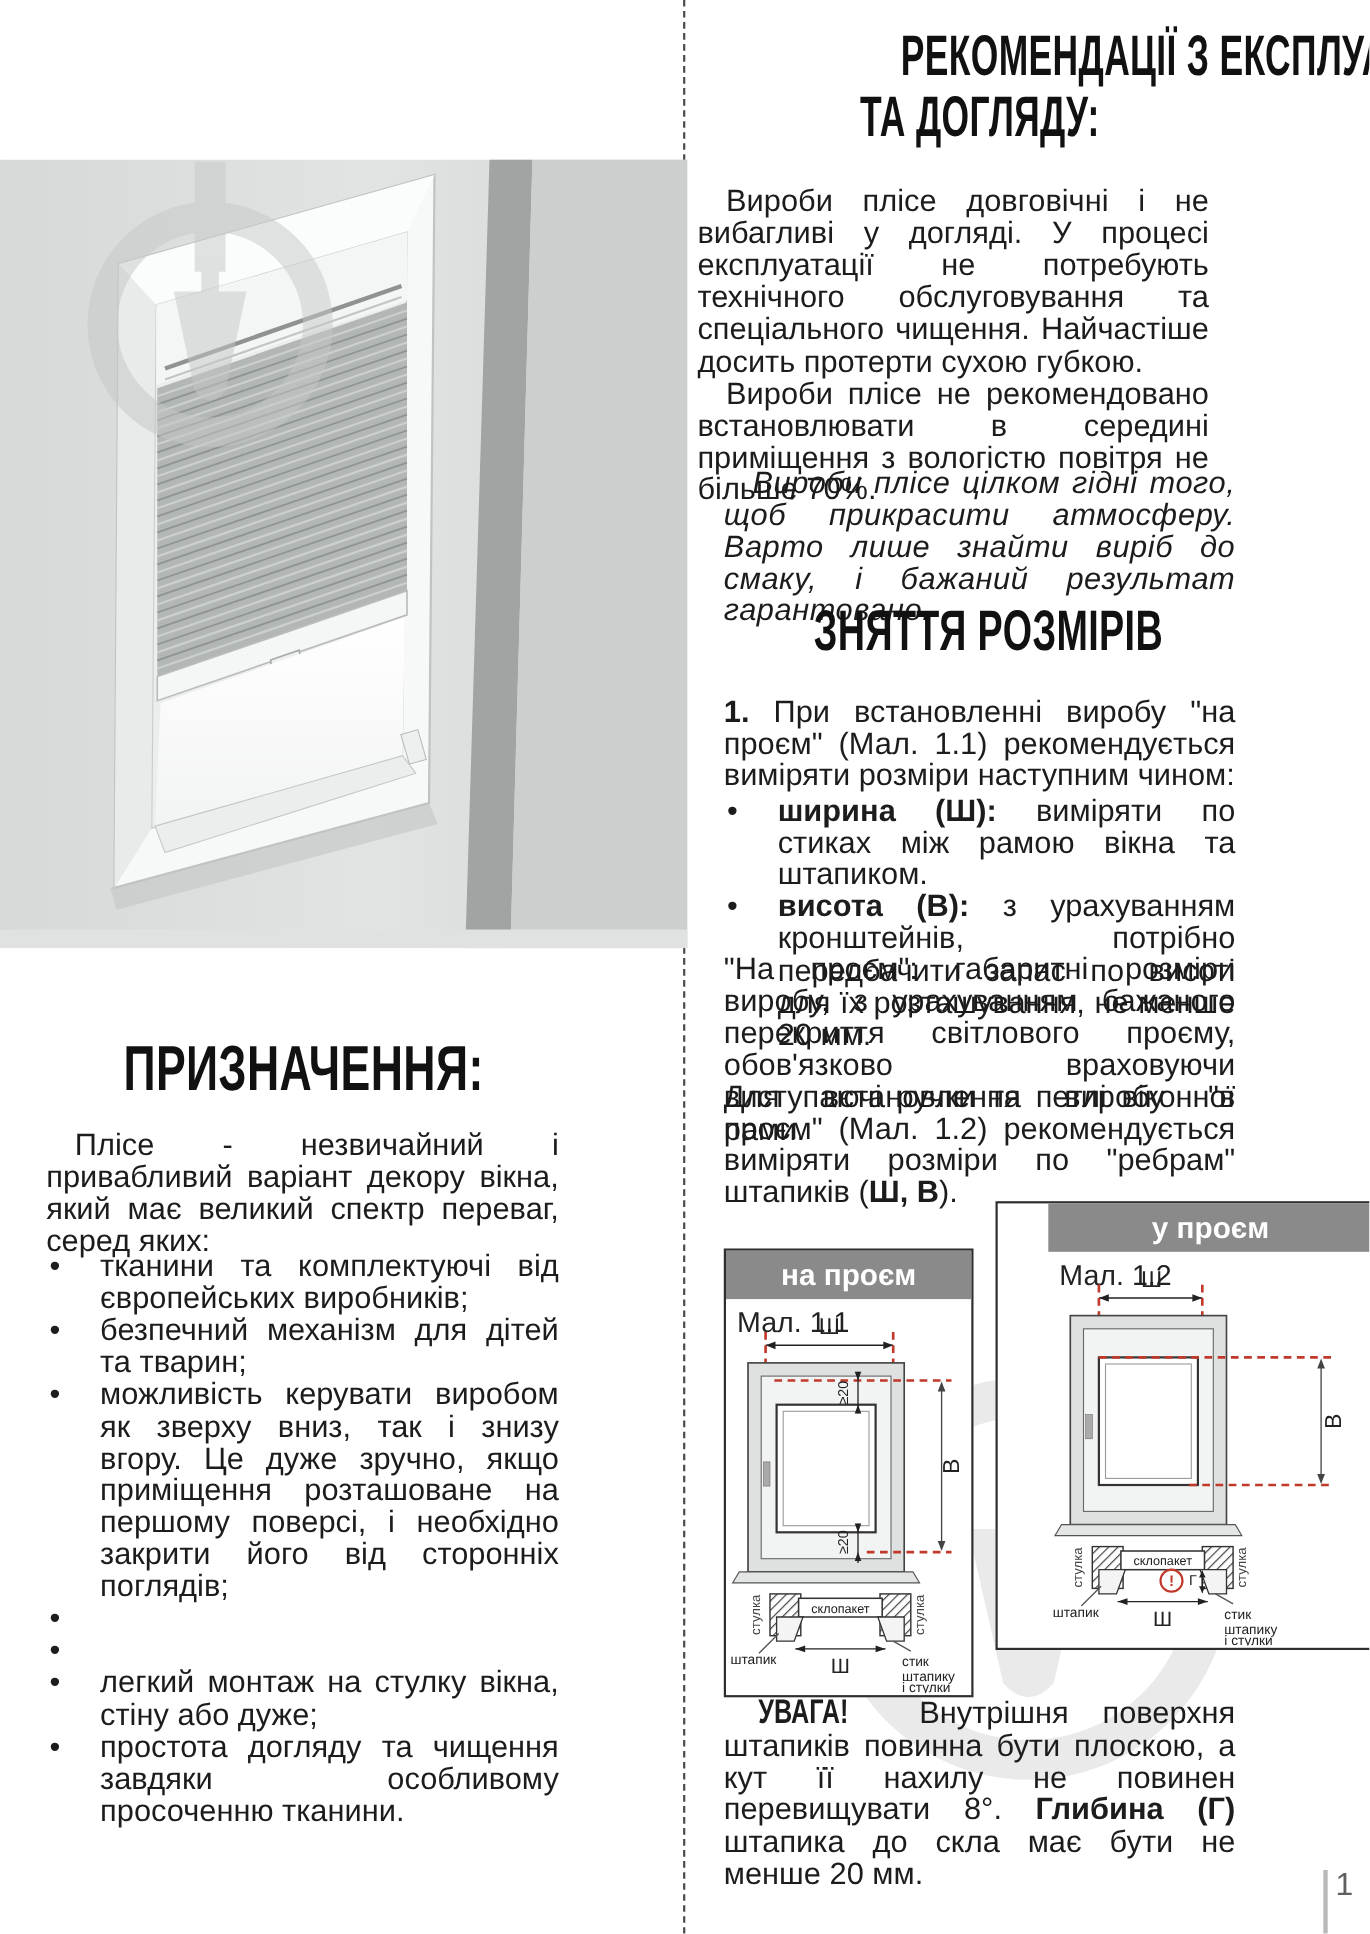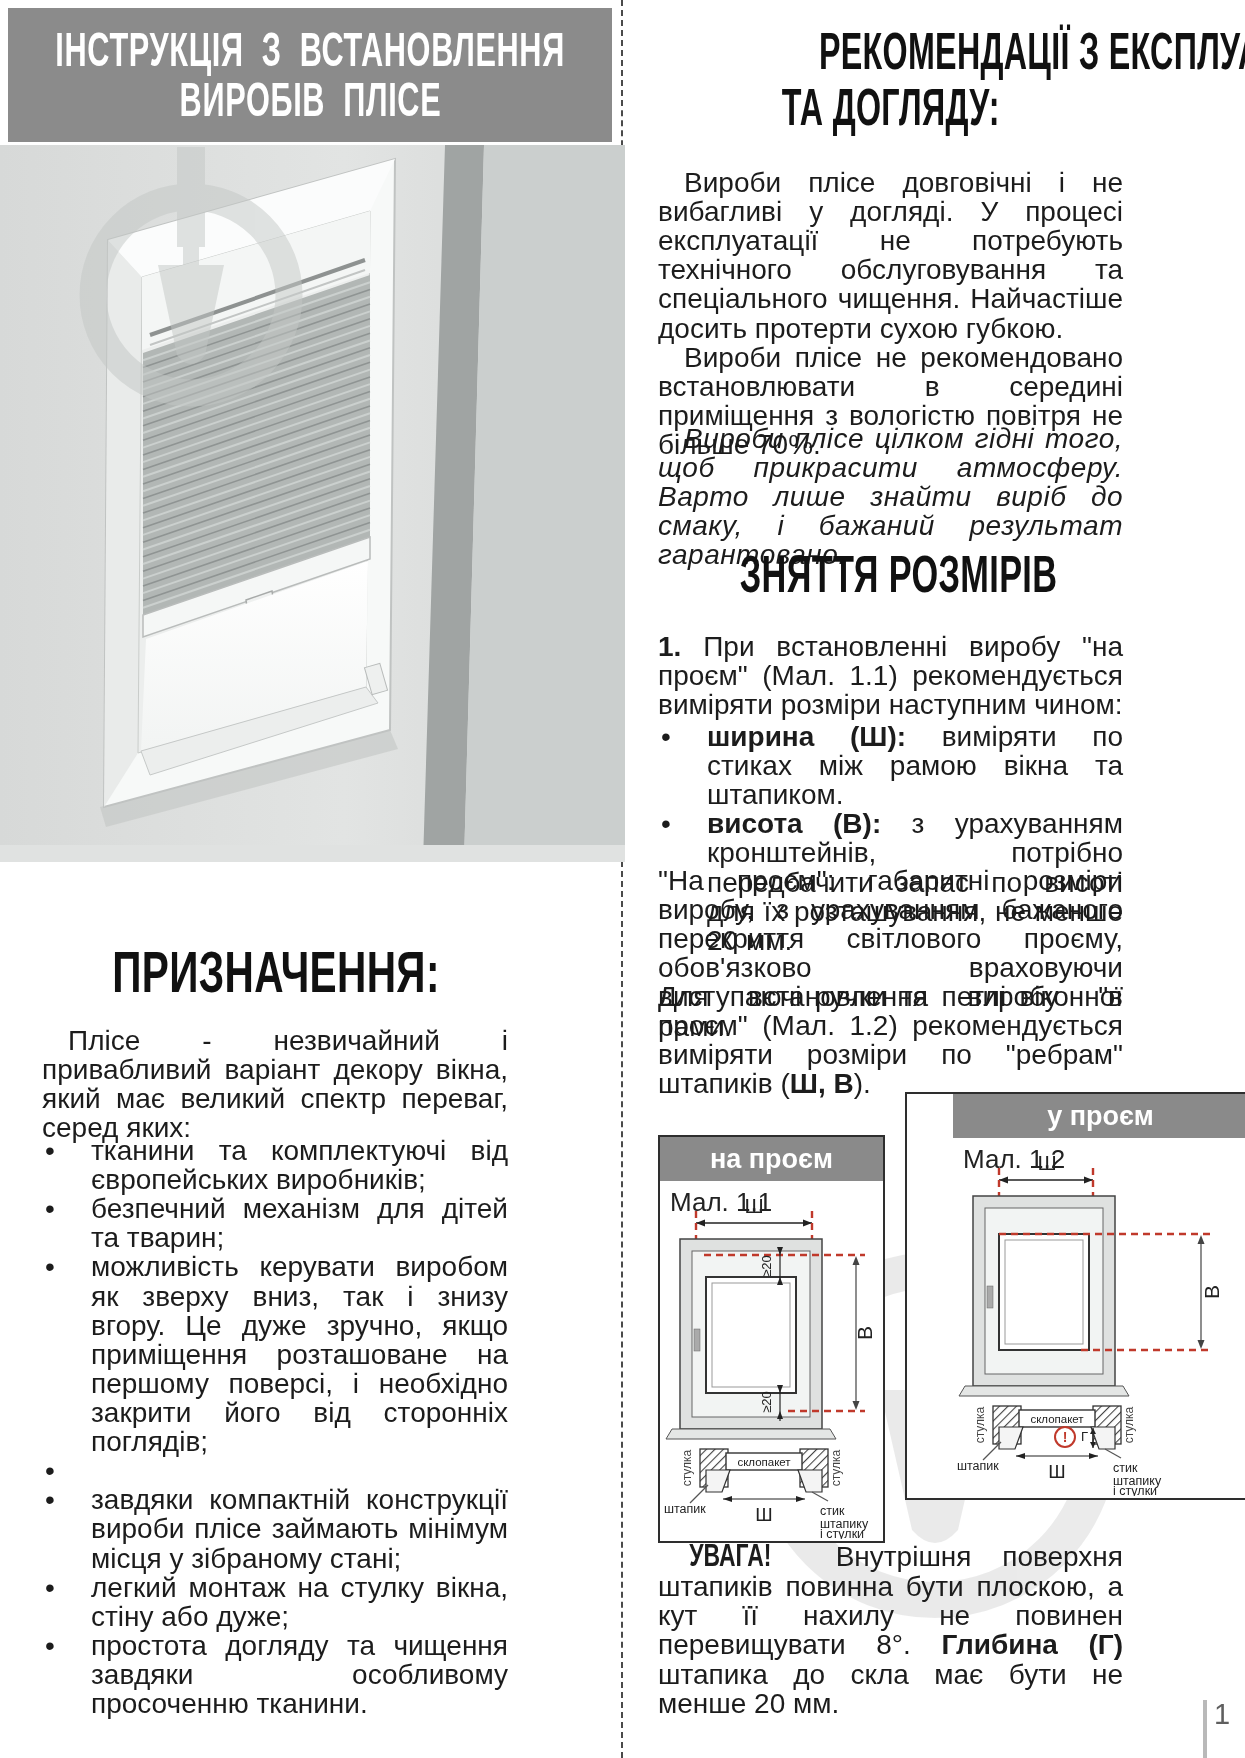--- a/index.html
+++ b/index.html
@@ -21,21 +21,21 @@
   .body-p{font-size:28px;line-height:1.04;text-align:justify;}
   .indent{text-indent:26px;}
   .ital{font-style:italic;}
   .bul{display:flex;}
   .bul .dot{width:46px;flex:none;font-size:28px;line-height:1.04;padding-left:3px;}
   .bul .t{flex:1;font-size:28px;line-height:1.04;text-align:justify;}
   
   .rtitle{position:absolute;left:658px;top:24px;width:465px;text-align:center;}
   .rtitle .ln{font-weight:700;font-size:52px;line-height:1.07;color:#111;}
   .rtitle .cond{transform:scaleX(.62);}
-  .rp1{position:absolute;left:658px;top:168px;width:465px;}
+  .rp1{position:absolute;left:634px;top:168px;width:465px;}
   .rp3{position:absolute;left:658px;top:424px;width:465px;letter-spacing:.5px;}
   .sizing-title{position:absolute;left:658px;top:544px;width:465px;font-size:52px;}
   .step1{position:absolute;left:658px;top:632px;width:465px;}
   .rbullets{position:absolute;left:658px;top:722px;width:465px;}
   .rp4{position:absolute;left:658px;top:866px;width:465px;}
   .rp5{position:absolute;left:658px;top:982px;width:465px;}
   .figrow{position:absolute;left:658px;top:1092px;width:546px;height:408px;z-index:1;}
   .figbox{position:absolute;top:0;height:404px;border:2px solid #2e2e2e;background:#fff;}
   .figbox .fhdr{height:44px;background:#8a8a8a;color:#fff;font-weight:700;font-size:27px;
                 display:flex;align-items:center;justify-content:center;}
@@ -48,24 +48,20 @@
   .watermark2{position:absolute;left:720px;top:1230px;z-index:0;}
   .pagenum-line{position:absolute;left:1203px;top:1700px;width:4px;height:58px;background:#b9b9b9;}
   .pagenum{position:absolute;left:1214px;top:1698px;font-size:29px;color:#5f5f5f;}
 </style>
 </head>
 <body>
 
 <div class="page">
   <div class="divider"></div>
 
-  <div class="hdr-bar">
-    <span class="hdr-line">ІНСТРУКЦІЯ  З  ВСТАНОВЛЕННЯ</span>
-    <span class="hdr-line">ВИРОБІВ ПЛІСЕ</span>
-  </div>
 
   <svg class="photo" viewBox="0 0 625 717" preserveAspectRatio="none">
     <defs>
       <linearGradient id="wallg" x1="0" y1="0" x2="1" y2="0">
         <stop offset="0" stop-color="#d7d9d8"></stop>
           <stop offset=".55" stop-color="#e2e4e3"></stop>
         <stop offset=".7" stop-color="#dddfde"></stop>
       </linearGradient>
       <linearGradient id="glassg" x1="0" y1="0" x2="0" y2="1">
         <stop offset="0" stop-color="#ffffff"></stop>
@@ -163,21 +159,20 @@
       </div>
     <div class="bul">
       <span class="dot">•</span>
       <span class="t">можливість керувати виробом як зверху вниз, так і знизу вгору. Це дуже зручно, якщо приміщення розташоване на першому поверсі, і необхідно закрити його від сторонніх поглядів;</span>
       </div>
     <div class="bul">
       <span class="dot">•</span>
       </div>
     <div class="bul">
       <span class="dot">•</span>
-      <span class="t">завдяки компактній конструкції вироби плісе займають мінімум місця у зібраному стані;</span>
       </div>
     <div class="bul">
       <span class="dot">•</span>
       <span class="t">легкий монтаж на стулку вікна, стіну або дуже;</span>
       </div>
     <div class="bul">
       <span class="dot">•</span>
       <span class="t">простота догляду та чищення завдяки особливому просоченню тканини.</span>
       </div>
   </div>

